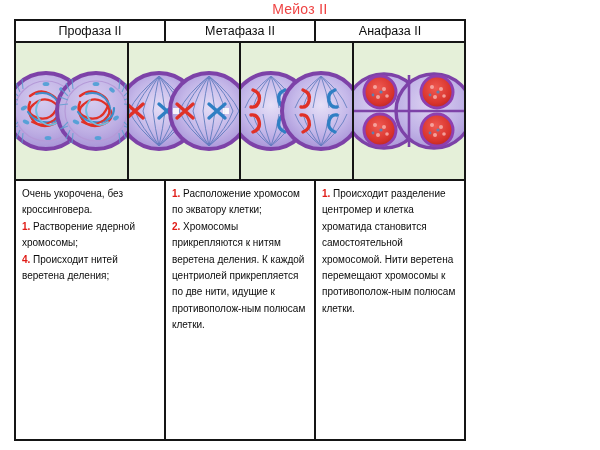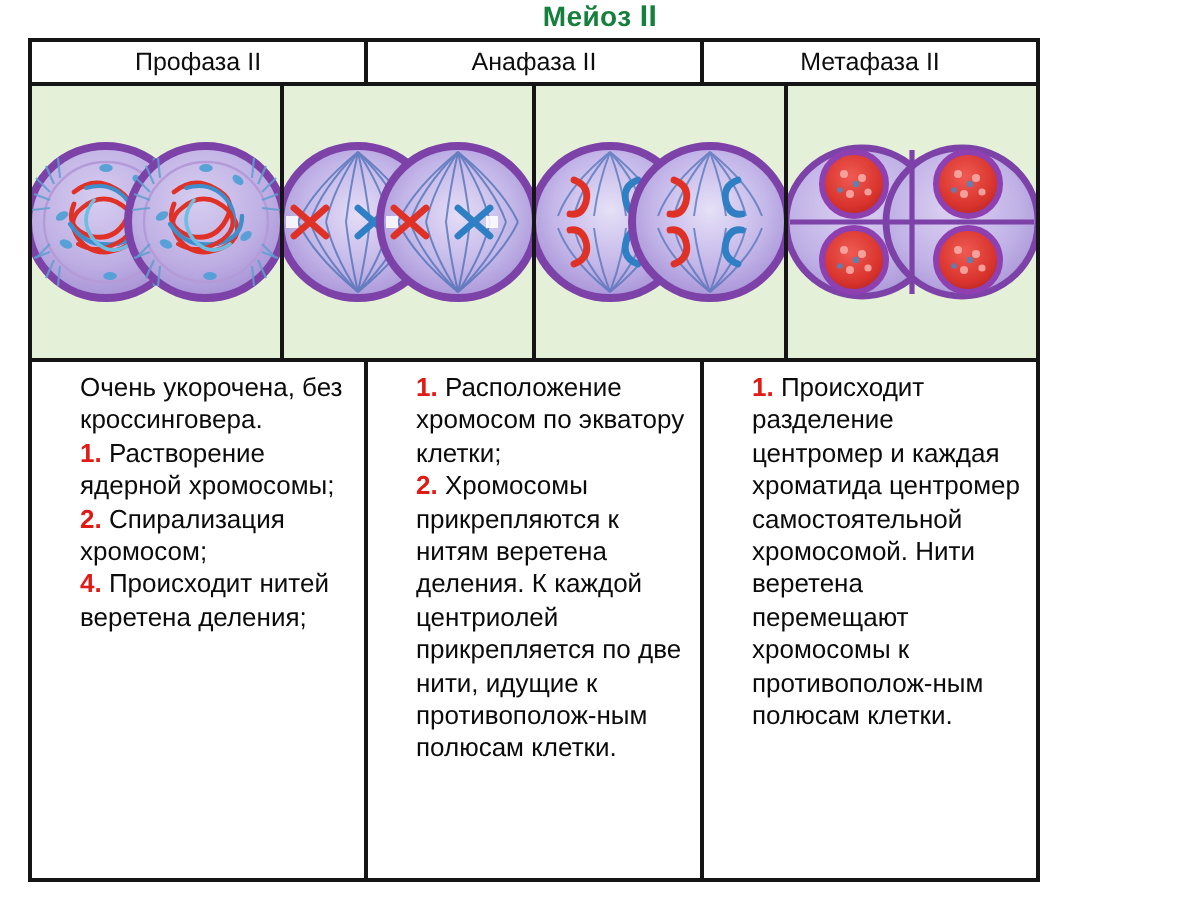--- a/index.html
+++ b/index.html
@@ -24,34 +24,34 @@
     position: absolute;
     left: 0;
     top: 0;
     width: 600px;
     height: 19px;
     text-align: center;
   }
   .title-text {
     display: inline-block;
     font-size: 14px;
-    font-weight: bold;
-    color: #15803d;
+    font-weight: normal;
+    color: #ef4444;
     line-height: 17px;
     letter-spacing: 0.2px;
   }
   .title-text .numeral {
     font-size: 15px;
   }
   
   .table {
     position: absolute;
     left: 14px;
     top: 19px;
-    width: 506px;
+    width: 452px;
     height: 422px;
     border: 2px solid #151515;
     box-sizing: border-box;
     display: flex;
     flex-direction: column;
     background: #ffffff;
   }
   .head-row {
     display: flex;
     height: 22px;
@@ -99,22 +99,22 @@
   .text-row {
     display: flex;
     flex: 1 1 auto;
     box-sizing: border-box;
   }
   .text-cell {
     flex: 1 1 0;
     background: #ffffff;
     border-right: 2px solid #151515;
     box-sizing: border-box;
-    padding: 5px 5px 4px 24px;
-    font-size: 13px;
+    padding: 5px 5px 4px 6px;
+    font-size: 10px;
     line-height: 16.4px;
     color: #0b0b0b;
     overflow: hidden;
   }
   .text-cell:last-child { border-right: none; }
   .para { margin: 0; }
   .para + .para { margin-top: 0px; }
   .gap { margin-top: 7px; }
   .num {
     color: #e01b16;
@@ -127,22 +127,22 @@
 <div class="page">
 
   <div class="title-bar">
     <span class="title-text"><span>Мейоз</span> <span class="numeral">II</span></span>
   </div>
 
   <div class="table">
 
     <div class="head-row">
       <div class="head-cell">Профаза II</div>
+      <div class="head-cell">Метафаза II</div>
       <div class="head-cell">Анафаза II</div>
-      <div class="head-cell">Метафаза II</div>
     </div>
 
     <div class="img-row">
 
       <div class="img-cell">
         <svg width="134" height="110" viewBox="0 0 134 110">
           <defs>
             <radialGradient id="cytoP" cx="45%" cy="35%" r="70%">
               <stop offset="0%" stop-color="#d6cdf0"></stop>
               <stop offset="60%" stop-color="#bfb0e4"></stop>
@@ -412,29 +412,28 @@
           </g>
         </svg>
       </div>
     </div>
 
     <div class="text-row">
 
       <div class="text-cell">
         <p class="para"><span>Очень укорочена, без кроссинговера.</span></p>
         <p class="para gap"><span class="num">1.</span><span> Растворение ядерной хромосомы;</span></p>
-        <p class="para"><span class="num">2.</span><span> Спирализация хромосом;</span></p>
         <p class="para"><span class="num">4.</span><span> Происходит нитей веретена деления;</span></p>
       </div>
 
       <div class="text-cell">
         <p class="para"><span class="num">1.</span><span> Расположение хромосом по экватору клетки;</span></p>
         <p class="para"><span class="num">2.</span><span> Хромосомы прикрепляются к нитям веретена деления. К каждой центриолей прикрепляется по две нити, идущие к противополож-ным полюсам клетки.</span></p>
       </div>
 
       <div class="text-cell">
-        <p class="para"><span class="num">1.</span><span> Происходит разделение центромер и каждая хроматида центромер самостоятельной хромосомой. Нити веретена перемещают хромосомы к противополож-ным полюсам клетки.</span></p>
+        <p class="para"><span class="num">1.</span><span> Происходит разделение центромер и клетка хроматида становится самостоятельной хромосомой. Нити веретена перемещают хромосомы к противополож-ным полюсам клетки.</span></p>
       </div>
 
 
     </div>
   </div>
 </div>
 
 </body></html>

